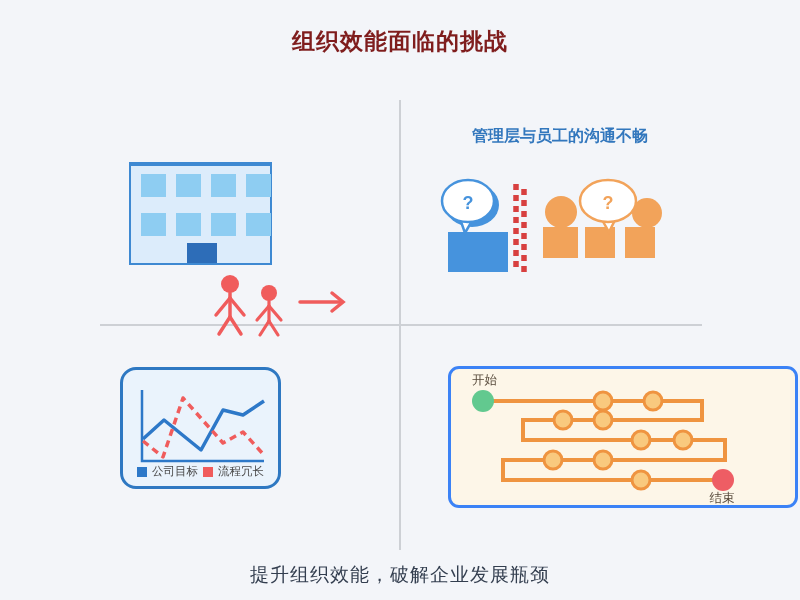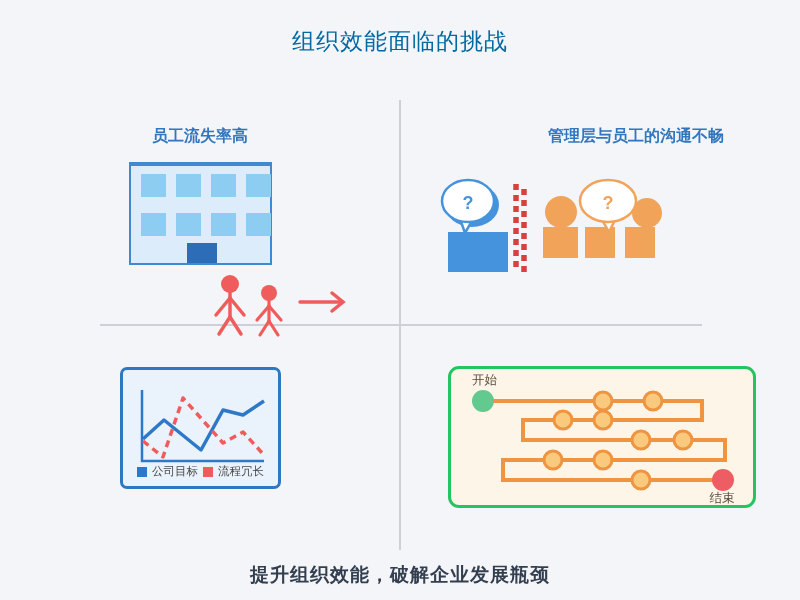--- a/index.html
+++ b/index.html
@@ -1,50 +1,49 @@
 <!DOCTYPE html>
 <html><head>
 <meta charset="utf-8">
 <style>
   html,body{margin:0;padding:0;}
   body{font-family:"Liberation Sans","DejaVu Sans",sans-serif;background:#e9ebf0;}
   #stage{position:relative;width:800px;height:600px;background:#f3f5f9;overflow:hidden;margin:0 auto;}
   .abs{position:absolute;}
-  .page-title{left:0;top:26px;width:800px;text-align:center;font-size:23px;font-weight:normal;color:#0369a1;letter-spacing:1px;}
-  .footer-text{left:0;top:562px;width:800px;text-align:center;font-size:19px;font-weight:bold;color:#333e4f;letter-spacing:1px;}
+  .page-title{left:0;top:26px;width:800px;text-align:center;font-size:23px;font-weight:bold;color:#7f1d1d;letter-spacing:1px;}
+  .footer-text{left:0;top:562px;width:800px;text-align:center;font-size:19px;font-weight:normal;color:#333e4f;letter-spacing:1px;}
   .divider-v{left:399px;top:100px;width:2px;height:450px;background:#cdd0d5;}
   .divider-h{left:100px;top:324px;width:602px;height:2px;background:#cdd0d5;}
   .q-title{font-size:16px;font-weight:bold;color:#3277bd;text-align:center;white-space:nowrap;}
   .qt-turnover{left:100px;top:126px;width:200px;}
-  .qt-comm{left:444px;top:126px;width:280px;text-align:right;}
+  .qt-comm{left:420px;top:126px;width:280px;}
   .qt-perf{left:95px;top:335px;width:205px;}
   .qt-proc{left:450px;top:330px;width:295px;}
   
   .building{left:129px;top:162px;width:139px;height:97px;background:#dcecfb;border:2px solid #3e89d2;border-top-width:4px;}
   .bwin{position:absolute;width:25px;height:23px;background:#8ecdf2;}
   .bdoor{position:absolute;left:56px;top:77px;width:30px;height:20px;background:#2d6db8;}
   
-  .chart-panel{left:120px;top:367px;width:155px;height:116px;background:#eaf3fc;border:3px solid #2e78c2;border-radius:7px;}
+  .chart-panel{left:120px;top:367px;width:155px;height:116px;background:#eaf3fc;border:3px solid #2e78c2;border-radius:16px;}
   .chart-legend{position:absolute;left:0;bottom:7px;width:100%;display:flex;justify-content:center;align-items:center;gap:5px;font-size:11.5px;color:#4a4a4a;}
   .swatch{width:10px;height:10px;display:inline-block;}
-  .flow-panel{left:448px;top:366px;width:302px;height:136px;background:#fdf6e8;border:3px solid #22c55e;border-radius:11px;}
+  .flow-panel{left:448px;top:366px;width:302px;height:136px;background:#fdf6e8;border:3px solid #3b82f6;border-radius:11px;padding-left:42px;}
   svg{display:block;}
   .svgfill{position:absolute;left:0;top:0;}
 </style>
 </head>
 <body>
 
 <div id="stage">
 
   <div class="abs page-title">组织效能面临的挑战</div>
 
   <div class="abs divider-v"></div>
   <div class="abs divider-h"></div>
 
-  <div class="abs q-title qt-turnover">员工流失率高</div>
   <div class="abs q-title qt-comm">管理层与员工的沟通不畅</div>
 
   <div class="abs building">
     <div class="bwin" style="left:10px;top:8px"></div>
     <div class="bwin" style="left:45px;top:8px"></div>
     <div class="bwin" style="left:80px;top:8px"></div>
     <div class="bwin" style="left:115px;top:8px"></div>
     <div class="bwin" style="left:10px;top:47px"></div>
     <div class="bwin" style="left:45px;top:47px"></div>
     <div class="bwin" style="left:80px;top:47px"></div>

